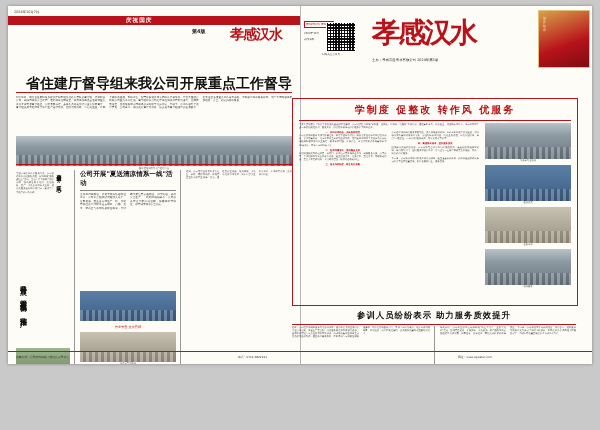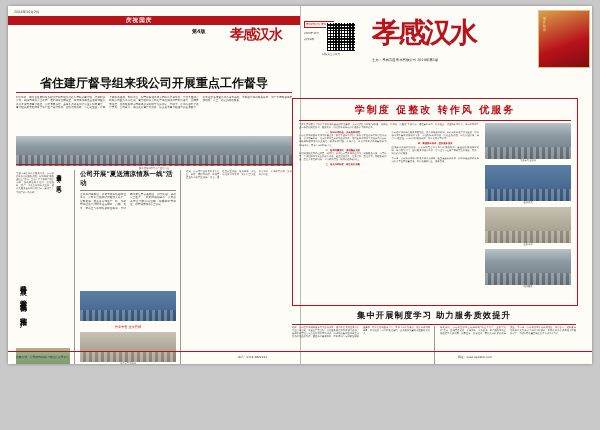--- a/index.html
+++ b/index.html
@@ -100,21 +100,21 @@
         <div class="fl-t">国<br>庆<br>快<br>乐</div>
       </div>
     </div>
   </div>
 
   <div class="colrule" style="left:292px;top:0;height:418px;background:#b8b8b8;"></div>
 
   <div style="position:absolute;left:0;top:72px;width:292px;height:334px;">
 
     <div style="position:absolute;left:8px;top:0;width:276px;">
-      <div class="headline" style="font-size:12px;text-align:center;line-height:11px;">省住建厅督导组来我公司开展重点工作督导</div>
+      <div class="headline" style="font-size:14px;text-align:right;line-height:11px;">省住建厅督导组来我公司开展重点工作督导</div>
       <div class="hr" style="margin:3px 0 3px 0;height:.6px;background:#b8121a;"></div>
       <div class="txt" style="column-count:3;column-gap:4px;height:38px;overflow:hidden;">9月26日，湖北省住房和城乡建设厅城市建设处处长带队的督导组一行来到我公司，就城市供水安全保障、老旧供水管网改造、城市供水高质量发展等重点工作开展专项督导检查。公司党委书记、董事长及相关部门负责人陪同督导。督导组先后实地察看了水厂生产运行情况、在线监测系统、中心化验室，详细了解水质检测、制水工艺、智慧水务建设等方面工作开展情况，并召开座谈会听取公司重点工作汇报。督导组对我公司近年来在供水保障能力提升、管网更新改造、优质服务等方面取得的成绩给予充分肯定，并就下一步工作提出了指导意见。公司表示，将以此次督导为契机，认真落实督导组提出的各项要求，扎实推进各项重点工作落实落地，不断提升供水服务水平，为广大市民提供更加优质、安全、稳定的供水服务。</div>
       <div class="photo meeting" style="width:276px;height:30px;margin-top:2px;"></div>
       <div class="tiny" style="text-align:center;margin-top:1px;">督导组现场察看水厂运行情况</div>
     </div>
 
     <div class="hr2" style="position:absolute;left:8px;top:86px;width:276px;background:#b8121a;height:.8px;"></div>
 
     <div style="position:absolute;left:8px;top:92px;width:54px;height:238px;">
       <div class="vtitle headline" style="position:absolute;left:40px;top:0;font-size:5px;letter-spacing:1px;color:#111;height:60px;">真情服务·暖人心</div>
@@ -172,21 +172,21 @@
         <div class="photo blue" style="width:86px;height:36px;margin-top:3px;"></div>
         <div class="tiny" style="text-align:center;">座谈交流</div>
         <div class="photo room" style="width:86px;height:36px;margin-top:3px;"></div>
         <div class="tiny" style="text-align:center;">业务培训</div>
         <div class="photo meeting" style="width:86px;height:36px;margin-top:3px;"></div>
         <div class="tiny" style="text-align:center;">现场服务</div>
       </div>
     </div>
 
     <div style="position:absolute;left:0;top:212px;width:284px;height:118px;">
-      <div class="headline" style="font-size:8.4px;text-align:center;color:#111;letter-spacing:1px;">集中开展制度学习   助力服务质效提升</div>
+      <div class="headline" style="font-size:8.4px;text-align:center;color:#111;letter-spacing:1px;">参训人员纷纷表示   助力服务质效提升</div>
       <div class="hr2" style="margin:3px 0;background:#b8121a;"></div>
 
       <div style="position:absolute;left:0;top:16px;width:138px;height:100px;">
         <div class="tiny" style="column-count:2;column-gap:4px;height:60px;overflow:hidden;">近日，公司组织开展制度学习专题培训班，邀请相关专家围绕供水行业法律法规、安全生产责任制、优质服务规范等内容进行授课。全体中层管理人员及业务骨干参加培训。培训采取集中授课与互动交流相结合的方式，通过典型案例剖析，帮助参训人员准确理解制度要求，切实增强制度执行力。参训人员纷纷表示，此次培训内容丰富、针对性强，对今后规范履职、提升服务质量具有重要指导意义。</div>
         <div class="photo blue" style="width:138px;height:32px;margin-top:3px;"></div>
         <div class="tiny" style="text-align:center;">培训班现场</div>
       </div>
 
       <div class="colrule" style="left:142px;top:16px;height:100px;"></div>
 

